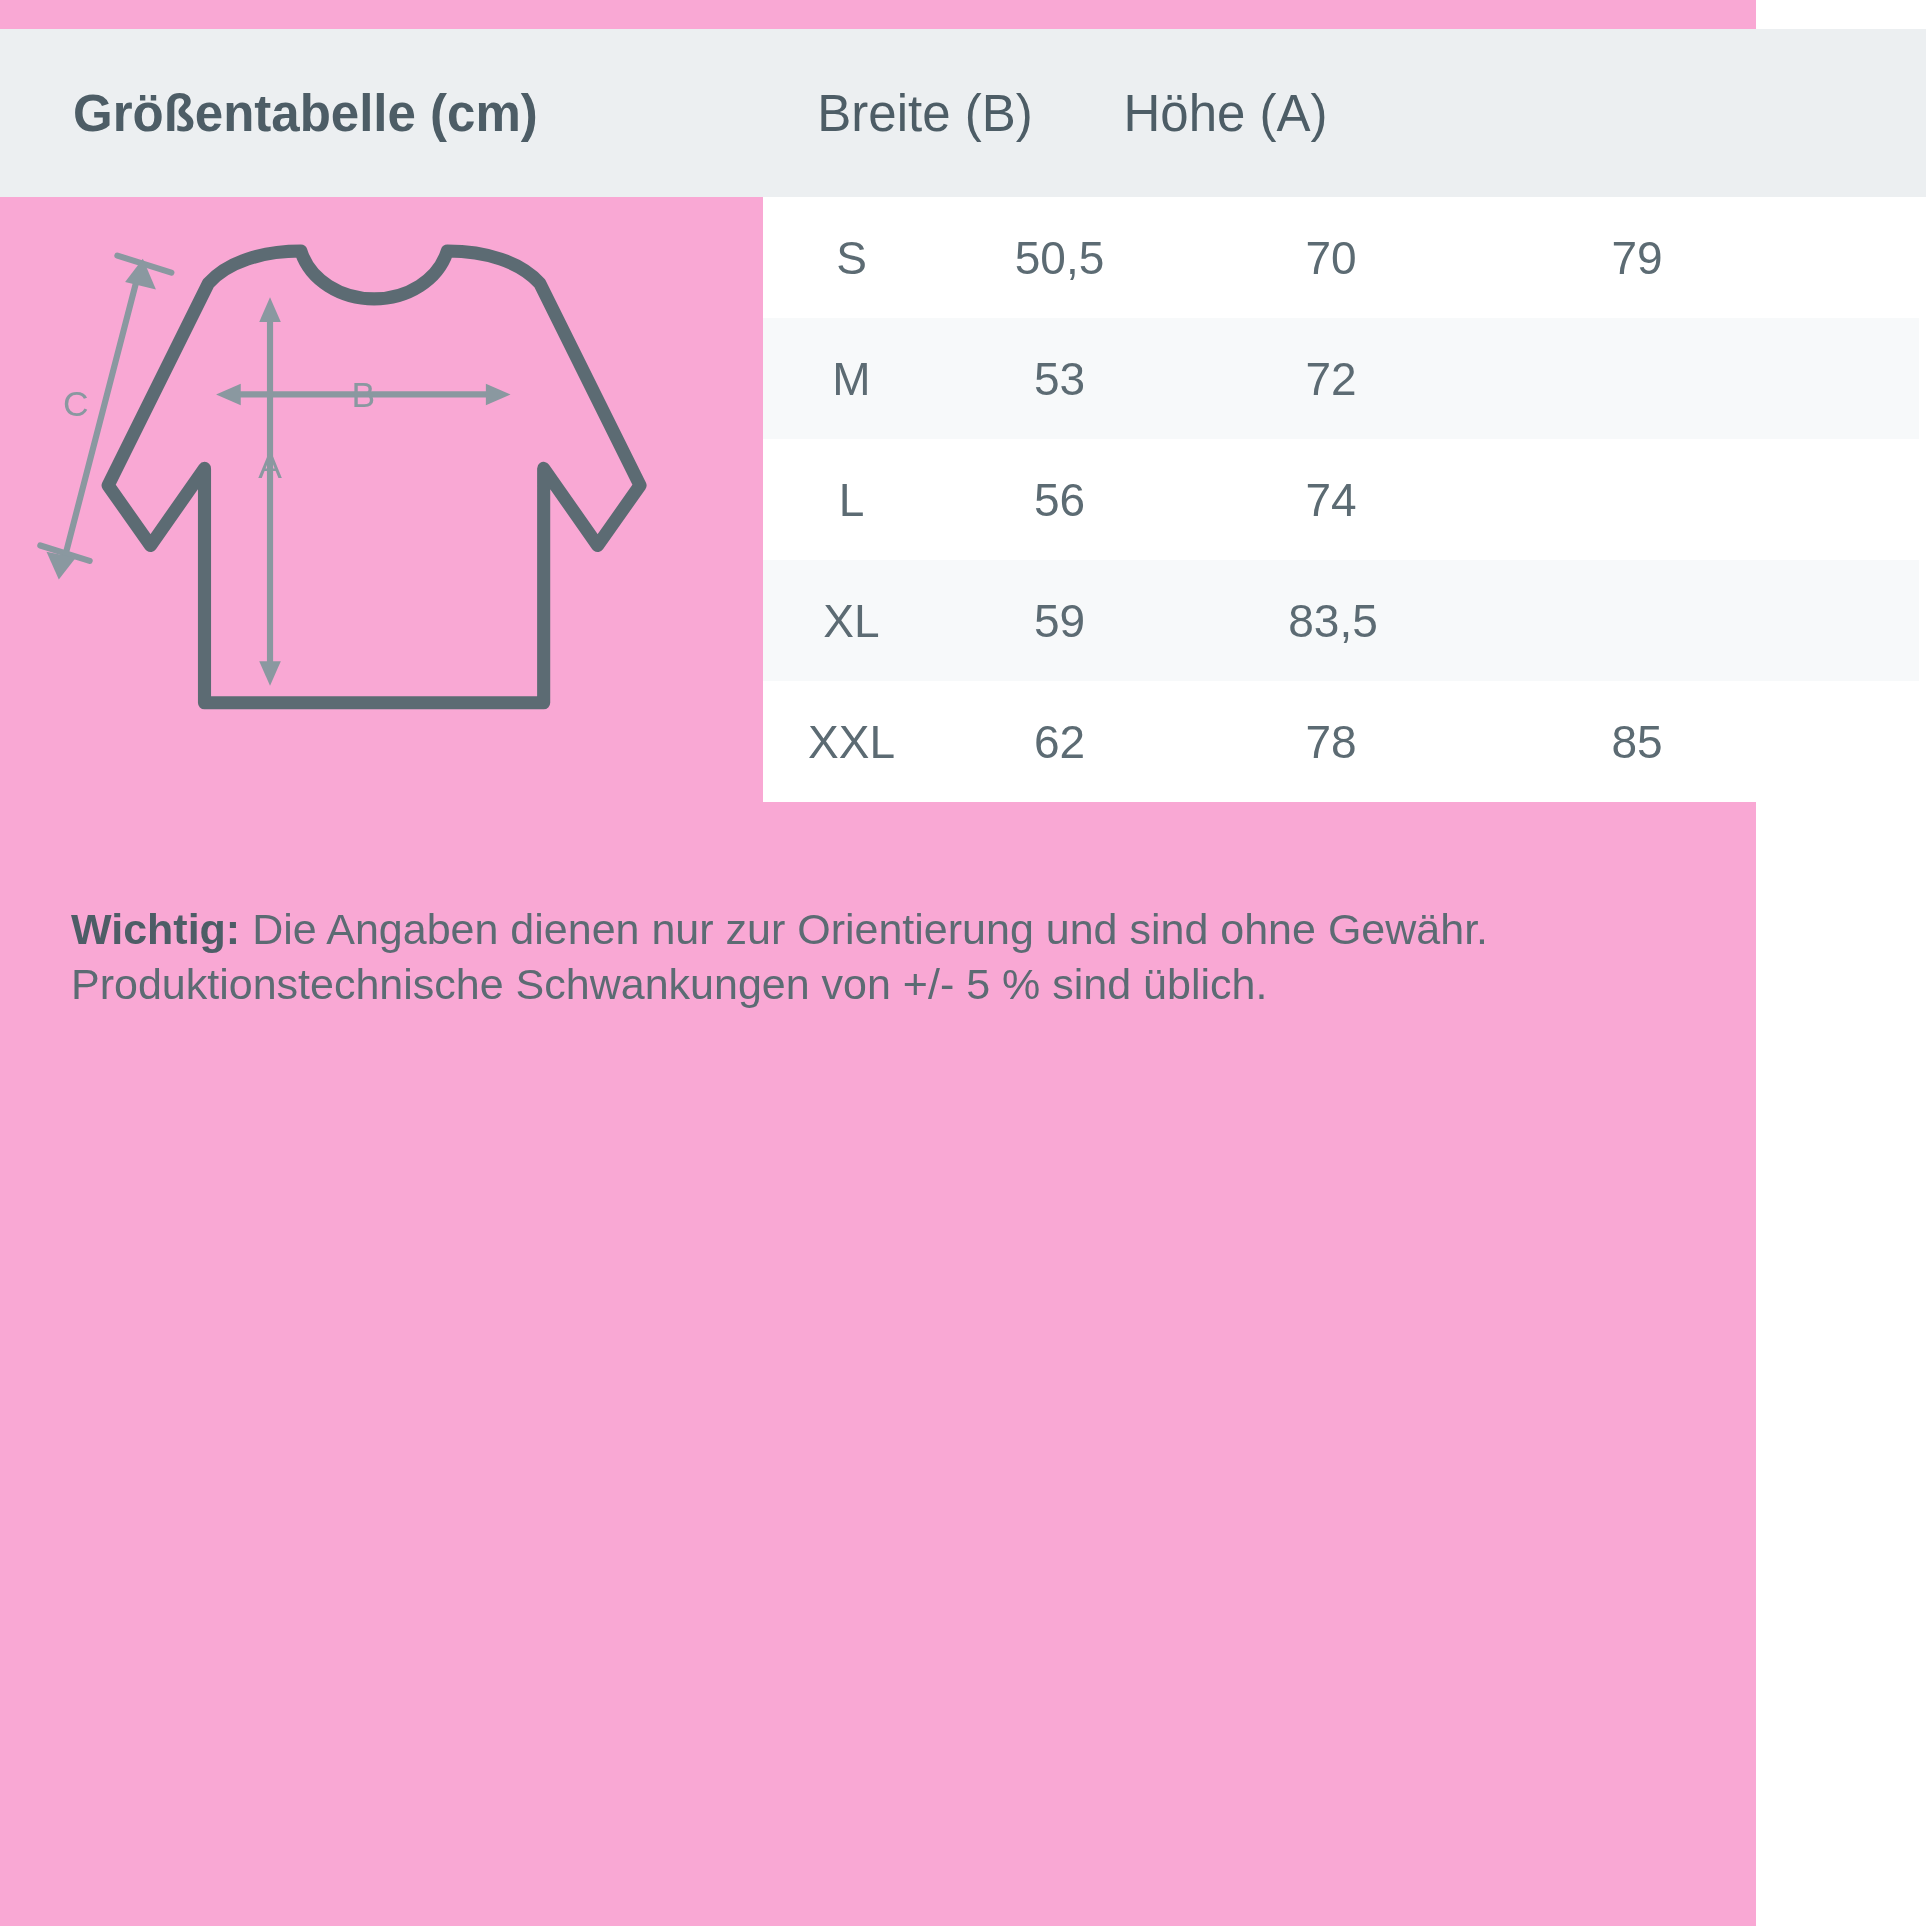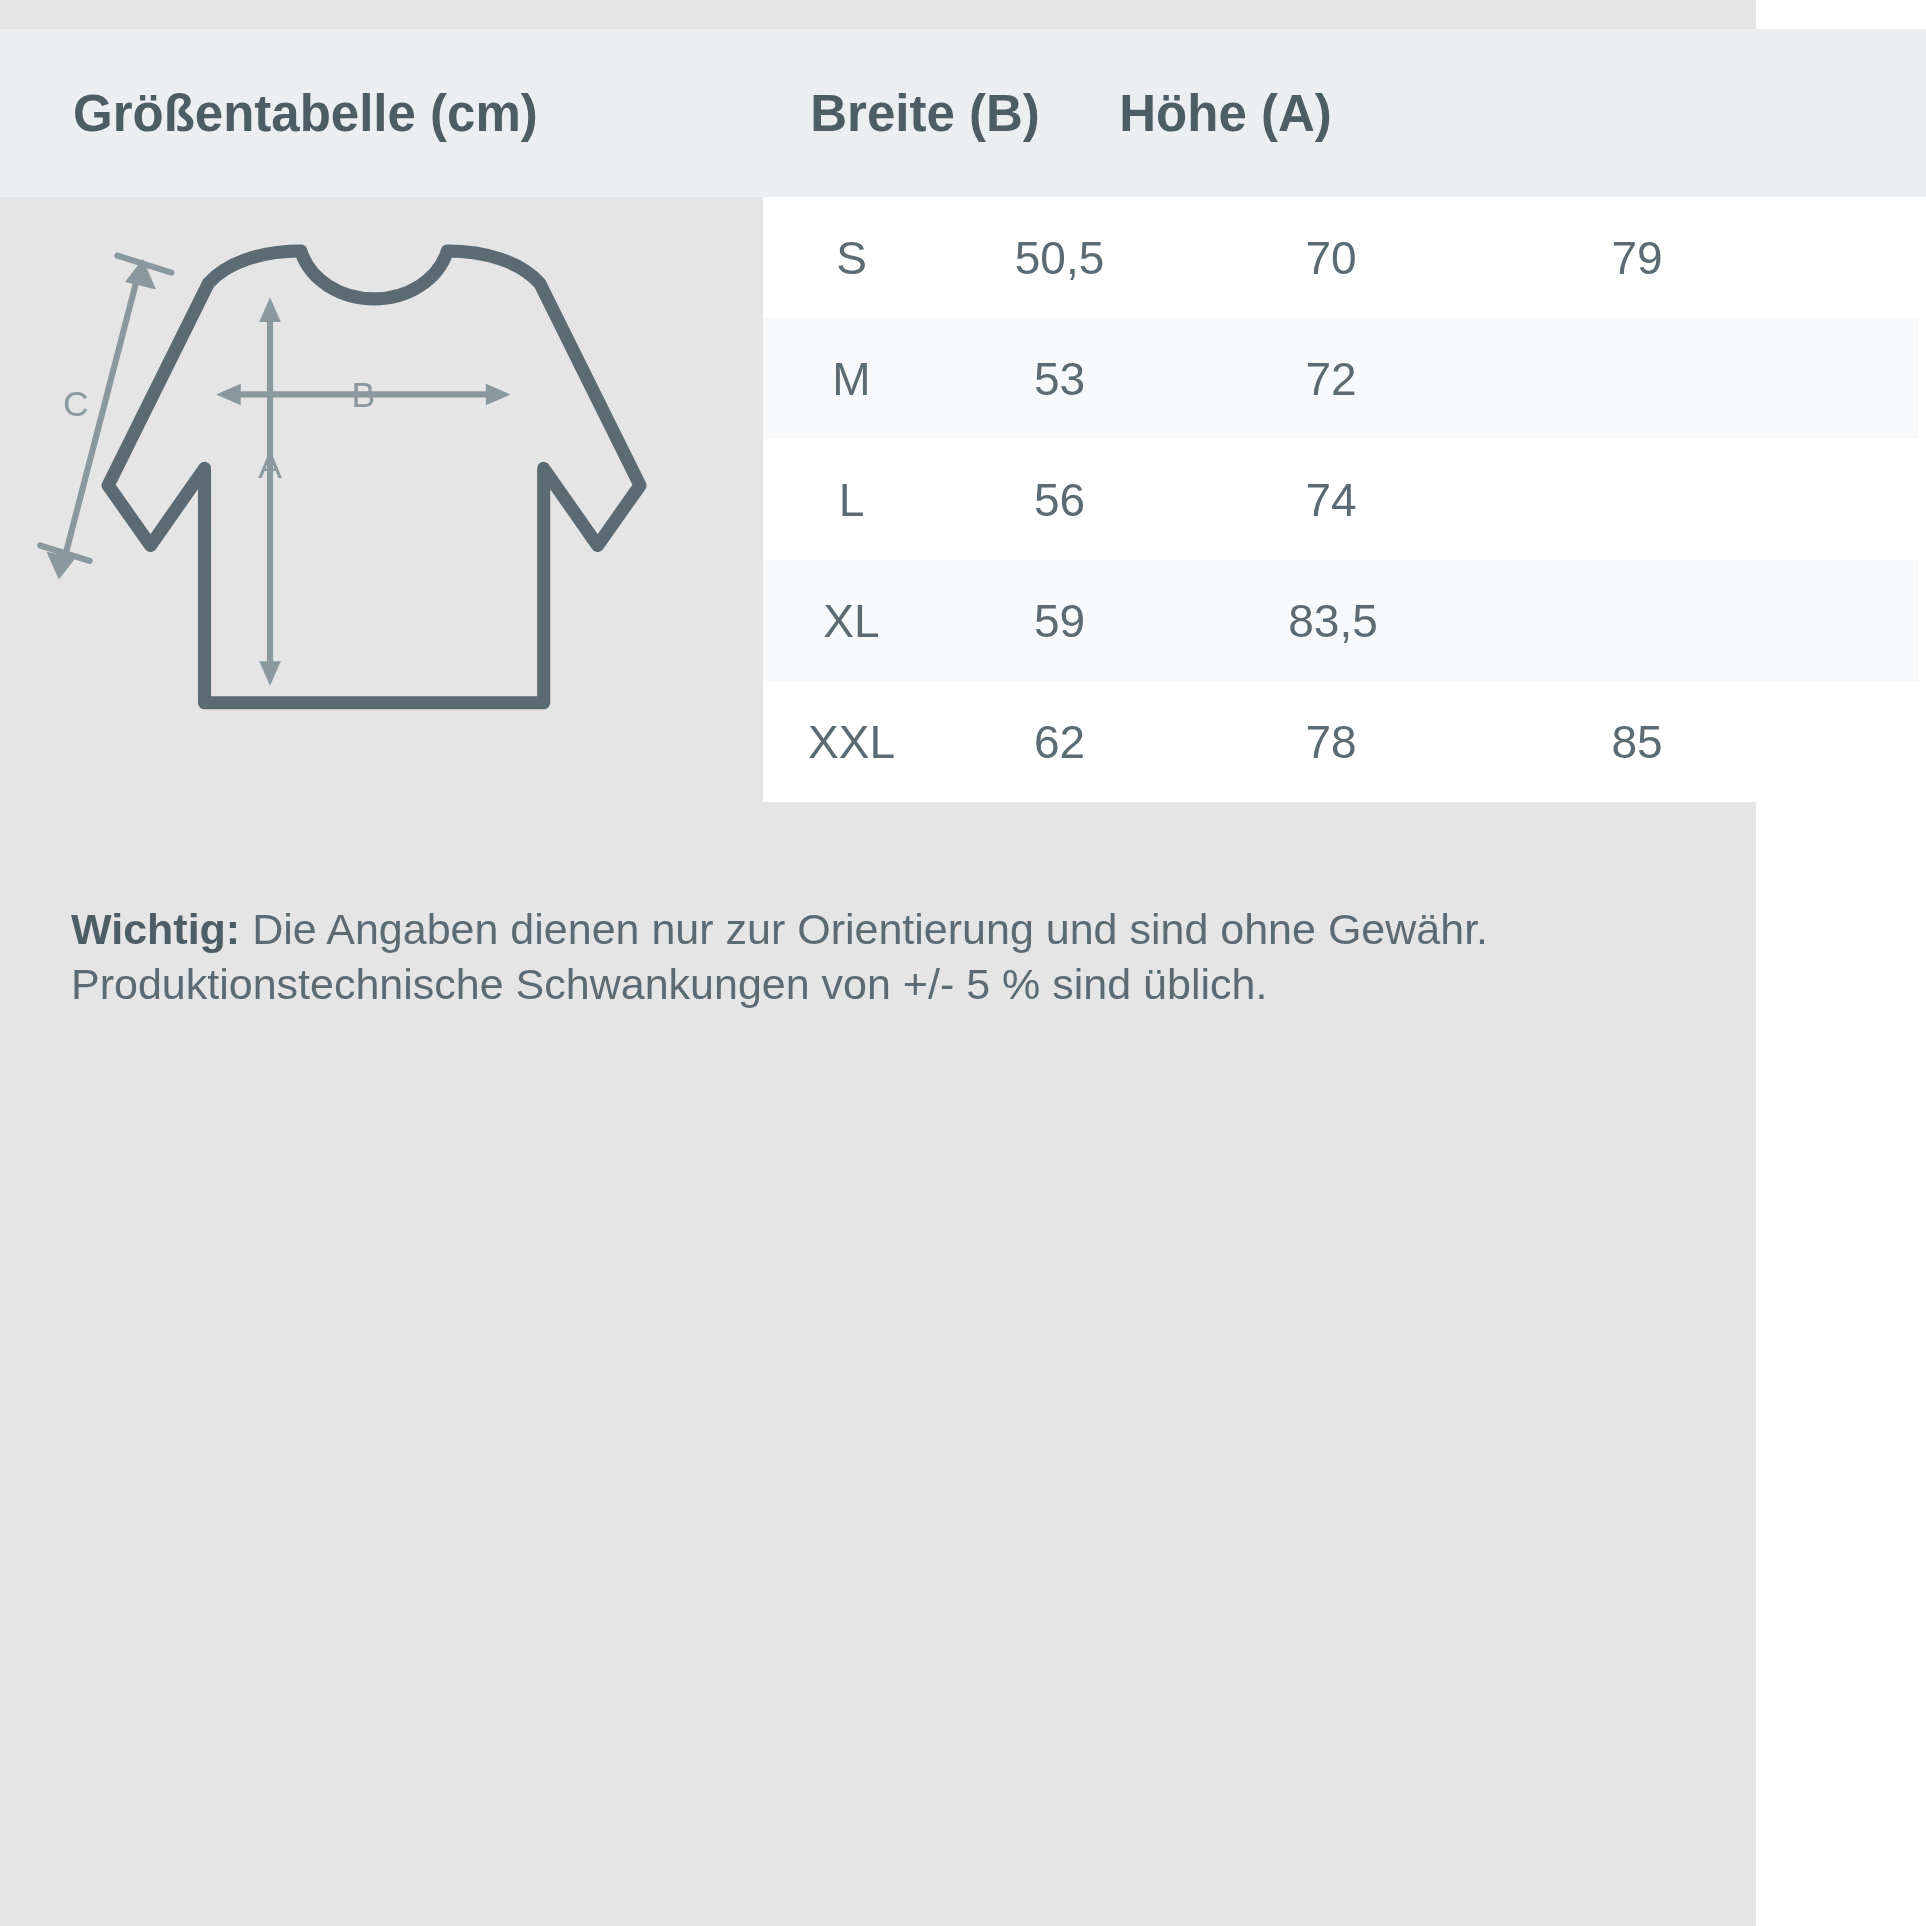--- a/index.html
+++ b/index.html
@@ -12,21 +12,21 @@
     height: 1926px;
     font-family: "Liberation Sans", sans-serif;
     color: #5c6b73;
     -webkit-font-smoothing: antialiased;
   }
 
   .sheet {
     width: 1756px;
     height: 1926px;
     position: relative;
-    background: #e5e5e5;
+    background: #f9a8d4;
   }
 
   
   .header-band {
     position: absolute;
     left: 0;
     top: 29px;
     width: 1926px;
     height: 168px;
     background: #eceff1;
@@ -48,21 +48,21 @@
     left: 771px;
     top: 50%;
     transform: translateY(-50%);
     width: 1094px;
     display: flex;
     align-items: center;
     justify-content: flex-start;
   }
   .header-col {
     font-size: 51px;
-    font-weight: bold;
+    font-weight: normal;
     color: #4d5d66;
     text-align: center;
     white-space: nowrap;
   }
   .header-col.c1 { width: 308px; }
   .header-col.c2 { width: 293px; }
   .header-col.c3 { width: 308px; }
 
   
   .table {

